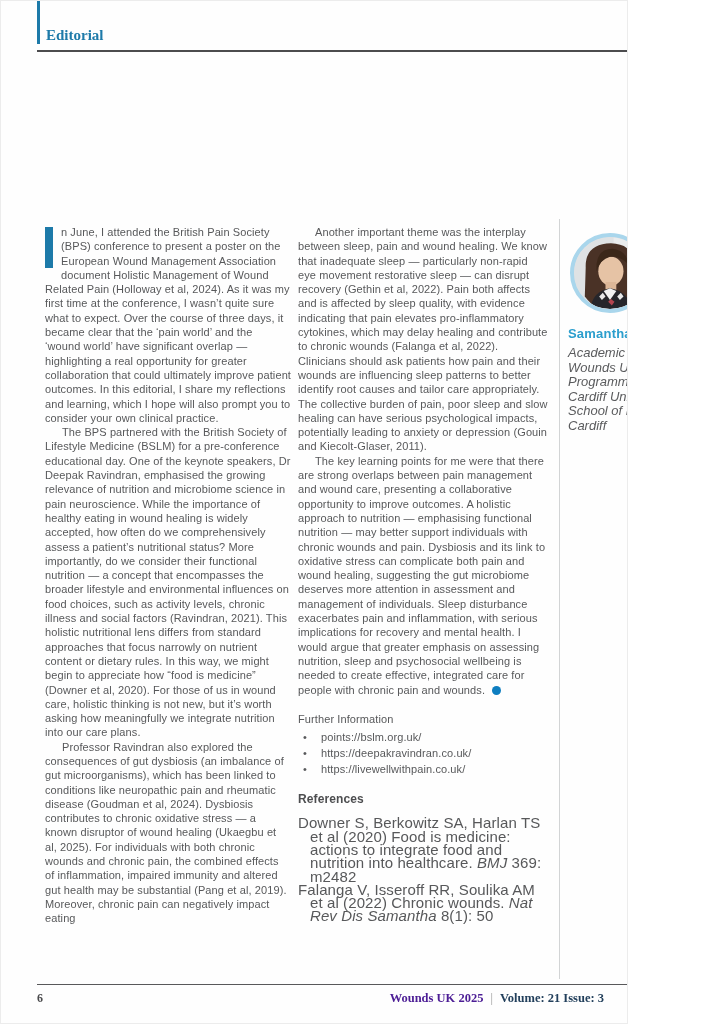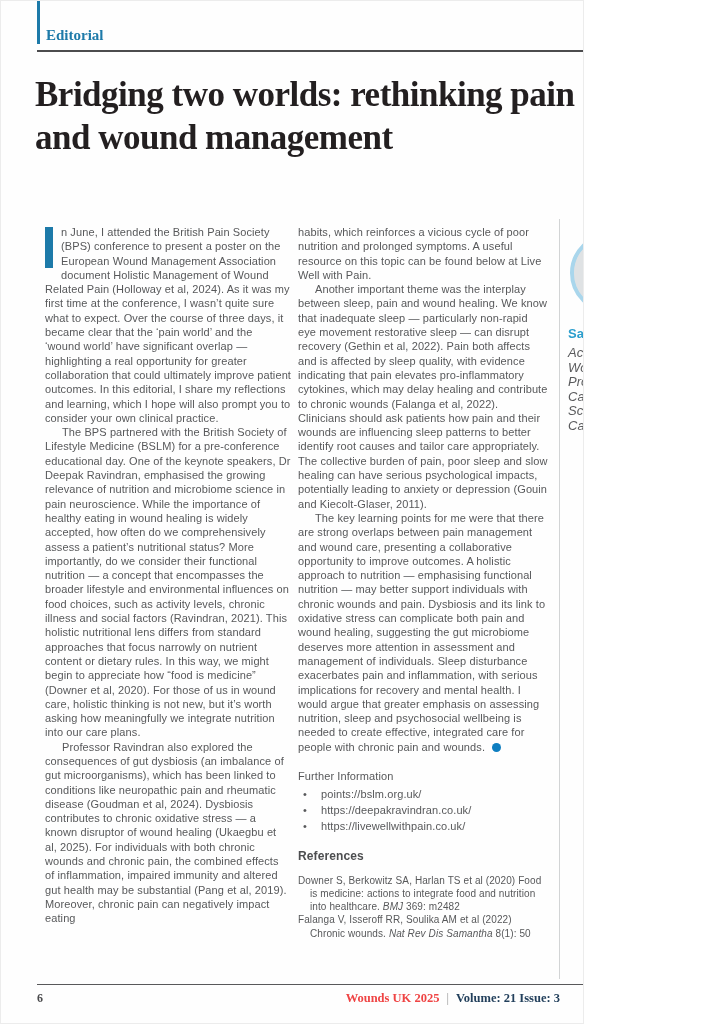--- a/index.html
+++ b/index.html
@@ -1,17 +1,17 @@
 <!DOCTYPE html>
 <html><head>
 <meta charset="utf-8">
 <style>
   html,body { margin:0; padding:0; background:#fff; }
   .page {
-    position:relative; width:584px; height:1024px; background:#fefefe;
+    position:relative; width:628px; height:1024px; background:#fefefe;
     font-family:"Liberation Sans", sans-serif; overflow:hidden;
     box-sizing:border-box; border:1px solid #ececec;
   }
   
   .corner-bar { position:absolute; left:36px; top:0; width:3px; height:43px; background:#1d7aa9; }
   .section-label { position:absolute; left:45px; top:26px; font-family:"Liberation Serif", serif; font-weight:bold; font-size:15px; color:#1d7aa9; }
   .header-rule { position:absolute; left:36px; top:49px; width:665px; height:2px; background:#4c4c4e; }
   .title {
     position:absolute; left:34px; top:72px; width:545px; margin:0;
     font-family:"Liberation Serif", serif; font-weight:bold; font-size:35px;
@@ -27,57 +27,55 @@
   .end-dot { display:inline-block; width:9px; height:9px; border-radius:50%; background:#0e7ec0; margin-left:7px; vertical-align:-1px; }
   
   .further { margin-top:15px; }
   .fi-heading { margin-bottom:3px; }
   .fi-links { list-style:none; margin:0; padding:0; }
   .fi-link-row { display:flex; line-height:16px; }
   .fi-bullet { width:23px; padding-left:5px; box-sizing:border-box; }
   
   .refs { margin-top:15px; }
   .refs-heading { font-weight:bold; font-size:12px; color:#4d4e50; margin-bottom:10px; letter-spacing:0.1px; }
-  .ref-item { font-size:10px; line-height:13.3px; padding-left:12px; text-indent:-12px; }
+  .ref-item { font-size:15px; line-height:13.3px; padding-left:12px; text-indent:-12px; }
   .ref-item em { font-style:italic; }
   
   .divider-v { position:absolute; left:558px; top:218px; width:1px; height:760px; background:#d2d4d5; }
   .sidebar { position:absolute; left:567px; top:232px; width:140px; }
   .avatar { width:72px; height:72px; border-radius:50%; border:4px solid #a9d6ec; overflow:hidden; margin-left:2px; background:#dfe2e4; }
   .avatar svg { display:block; }
   .author-name { margin-top:13px; font-size:13px; font-weight:bold; color:#2b9ecd; letter-spacing:0.2px; }
   .author-bio { margin-top:5px; font-size:13px; line-height:14.5px; font-style:italic; color:#5a5b5d; }
   
   .footer-rule { position:absolute; left:36px; top:983px; width:665px; height:1px; background:#58585a; }
   .footer-page { position:absolute; left:36px; top:990px; font-family:"Liberation Serif", serif; font-weight:bold; font-size:12px; color:#4b4b4d; }
   .footer-right { position:absolute; top:990px; right:23px; font-family:"Liberation Serif", serif; font-weight:bold; font-size:12.5px; }
-  .f-journal { color:#ef4444;font-family:Liberation Serif, serif; }
+  .f-journal { color:#4c1d95;font-family:Liberation Serif, serif; }
   .f-pipe { color:#9a9a9a; margin:0 7px; font-weight:normal; }
   .f-issue { color:#23405c; }
 </style>
 </head>
 <body>
 
 <div class="page">
 
   <div class="corner-bar"></div>
   <div class="section-label">Editorial</div>
   <div class="header-rule"></div>
 
-  <h1 class="title">Bridging two worlds: rethinking pain and wound management</h1>
 
   <div class="col col1" id="col1">
       <p class="body-para"><span class="dropcap-bar" title="I"></span>n June, I attended the British Pain Society (BPS) conference to present a poster on the European Wound Management Association document Holistic Management of Wound Related Pain (Holloway et al, 2024). As it was my first time at the conference, I wasn’t quite sure what to expect. Over the course of three days, it became clear that the ‘pain world’ and the ‘wound world’ have significant overlap — highlighting a real opportunity for greater collaboration that could ultimately improve patient outcomes. In this editorial, I share my reflections and learning, which I hope will also prompt you to consider your own clinical practice.</p>
       <p class="body-para para-indent">The BPS partnered with the British Society of Lifestyle Medicine (BSLM) for a pre-conference educational day. One of the keynote speakers, Dr Deepak Ravindran, emphasised the growing relevance of nutrition and microbiome science in pain neuroscience. While the importance of healthy eating in wound healing is widely accepted, how often do we comprehensively assess a patient’s nutritional status? More importantly, do we consider their functional nutrition — a concept that encompasses the broader lifestyle and environmental influences on food choices, such as activity levels, chronic illness and social factors (Ravindran, 2021). This holistic nutritional lens differs from standard approaches that focus narrowly on nutrient content or dietary rules. In this way, we might begin to appreciate how “food is medicine” (Downer et al, 2020). For those of us in wound care, holistic thinking is not new, but it’s worth asking how meaningfully we integrate nutrition into our care plans.</p>
       <p class="body-para para-indent">Professor Ravindran also explored the consequences of gut dysbiosis (an imbalance of gut microorganisms), which has been linked to conditions like neuropathic pain and rheumatic disease (Goudman et al, 2024). Dysbiosis contributes to chronic oxidative stress — a known disruptor of wound healing (Ukaegbu et al, 2025). For individuals with both chronic wounds and chronic pain, the combined effects of inflammation, impaired immunity and altered gut health may be substantial (Pang et al, 2019). Moreover, chronic pain can negatively impact eating</p>
     </div>
 
   <div class="col col2">
     <div id="col2-paras">
-        <p class="body-para">habits, which reinforces a vicious cycle of poor nutrition and prolonged symptoms. A useful resource on this topic can be found below at Live Well with Pain.</p>
         <p class="body-para para-indent">Another important theme was the interplay between sleep, pain and wound healing. We know that inadequate sleep — particularly non-rapid eye movement restorative sleep — can disrupt recovery (Gethin et al, 2022). Pain both affects and is affected by sleep quality, with evidence indicating that pain elevates pro-inflammatory cytokines, which may delay healing and contribute to chronic wounds (Falanga et al, 2022). Clinicians should ask patients how pain and their wounds are influencing sleep patterns to better identify root causes and tailor care appropriately. The collective burden of pain, poor sleep and slow healing can have serious psychological impacts, potentially leading to anxiety or depression (Gouin and Kiecolt-Glaser, 2011).</p>
         <p class="body-para para-indent">The key learning points for me were that there are strong overlaps between pain management and wound care, presenting a collaborative opportunity to improve outcomes. A holistic approach to nutrition — emphasising functional nutrition — may better support individuals with chronic wounds and pain. Dysbiosis and its link to oxidative stress can complicate both pain and wound healing, suggesting the gut microbiome deserves more attention in assessment and management of individuals. Sleep disturbance exacerbates pain and inflammation, with serious implications for recovery and mental health. I would argue that greater emphasis on assessing nutrition, sleep and psychosocial wellbeing is needed to create effective, integrated care for people with chronic pain and wounds.<span class="end-dot"></span></p>
       </div>
 
     <div class="further">
       <div class="fi-heading">Further Information</div>
       <ul class="fi-links" id="fi-links">
           <li class="fi-link-row">
             <span class="fi-bullet">•</span>
             <span>points://bslm.org.uk/</span>

